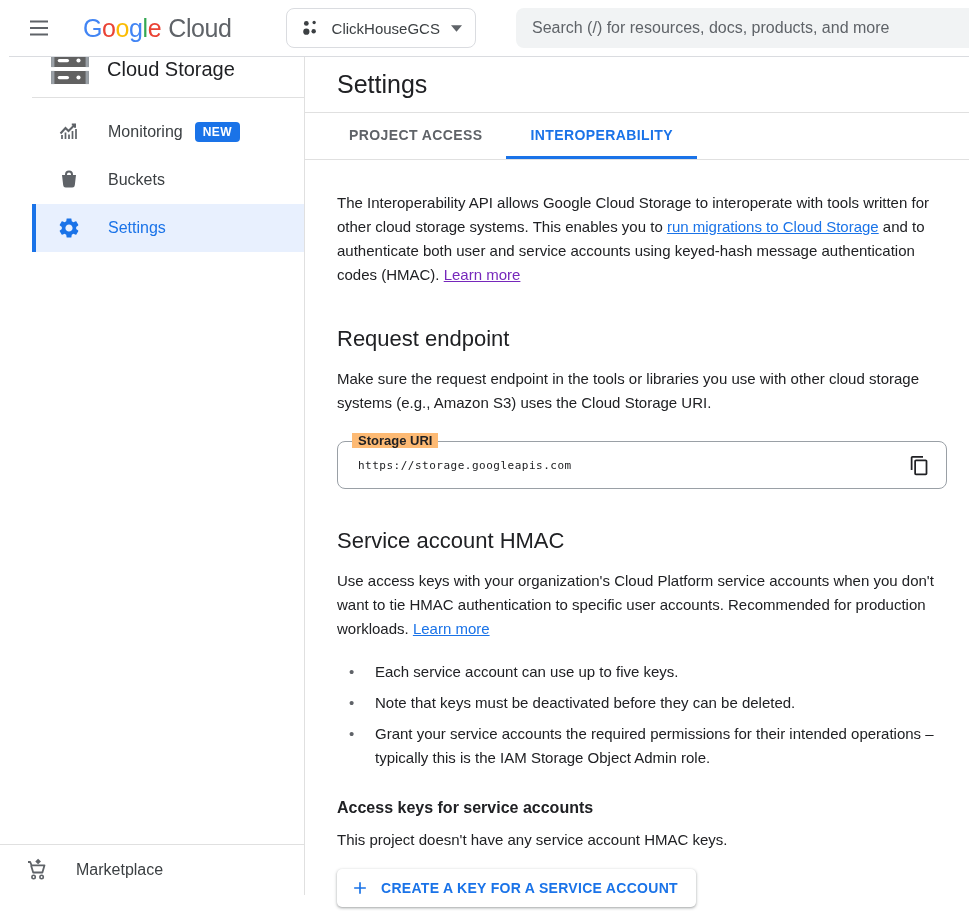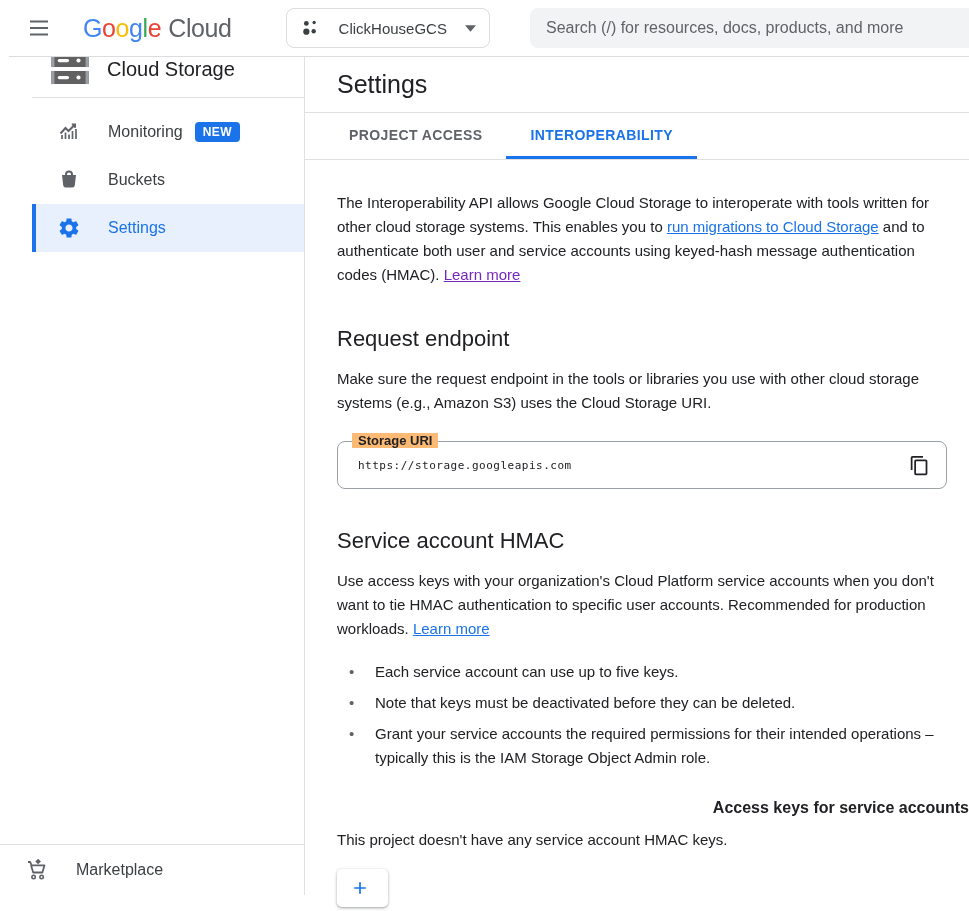--- a/index.html
+++ b/index.html
@@ -9,21 +9,21 @@
 
   
   .topbar { position:absolute; top:0; left:9px; width:969px; height:57px;
     display:flex; align-items:center; background:#fff;
     border-bottom:1px solid var(--border,#dadce0); z-index:5; }
   .menu-btn { width:48px; height:48px; margin-left:6px; display:flex; align-items:center;
     justify-content:center; background:none; border:none; cursor:pointer; border-radius:50%; }
   .logo { display:flex; align-items:baseline; margin-left:20px; font-size:25px; letter-spacing:-0.4px; cursor:pointer; }
   .logo-cloud { color:var(--text-secondary,#5f6368); margin-left:7px; }
   .project-btn { margin-left:54px; height:40px; padding:0 13px 0 12px; display:flex; align-items:center;
-    gap:18px; background:#fff; border:1px solid var(--border,#dadce0); border-radius:8px;
+    gap:11px; background:#fff; border:1px solid var(--border,#dadce0); border-radius:8px;
     font-family:inherit; font-size:15px; color:var(--nav-text,#3c4043); cursor:pointer; }
   .search { flex:1; margin-left:40px; margin-right:-12px; height:40px;
     background:var(--search-bg,#f1f3f4); border-radius:8px; display:flex; align-items:center; padding:0 16px; }
   .search input { border:none; background:transparent; outline:none; width:100%;
     font-family:inherit; font-size:16px; color:var(--text-primary,#202124); }
   .search input::placeholder { color:var(--text-secondary,#5f6368); opacity:1; }
 
   
   .sidebar { position:absolute; top:41px; left:0; width:305px; height:854px; background:#fff;
     border-right:1px solid var(--divider,#e0e0e0);padding-left:32px; }
@@ -68,21 +68,21 @@
   .uri-field input { flex:1; border:none; outline:none; background:transparent;
     font-family:"DejaVu Sans Mono", monospace; font-size:11px; letter-spacing:0.5px; color:var(--text-primary,#202124); }
   .copy-btn { width:34px; height:34px; display:flex; align-items:center; justify-content:center;
     background:none; border:none; cursor:pointer; border-radius:50%; }
 
   ul.hmac-list { list-style:none; margin-top:19px; }
   ul.hmac-list li { position:relative; padding-left:38px; margin-bottom:7px;
     font-size:15px; line-height:24px; width:630px; color:var(--text-primary,#202124); }
   ul.hmac-list li::before { content:"•"; position:absolute; left:12px; color:var(--text-secondary,#5f6368); }
 
-  h3.sub-heading { font-size:16px; font-weight:bold; color:var(--text-primary,#202124); margin:29px 0 11px;text-align:right; }
+  h3.sub-heading { font-size:16px; font-weight:bold; color:var(--text-primary,#202124); margin:29px 0 11px; }
   .empty-text { font-size:15px; line-height:24px; color:var(--text-primary,#202124); }
   .create-btn { margin-top:17px; height:38px; padding:0 18px 0 13px; display:inline-flex; align-items:center;
     gap:11px; background:#fff; border:none; border-radius:5px; color:var(--accent,#1a73e8);
     font-family:inherit; font-weight:bold; font-size:14px; letter-spacing:0.3px; cursor:pointer;
     box-shadow:0 1px 2px 0 rgba(60,64,67,.30), 0 1px 3px 1px rgba(60,64,67,.15); }
 </style>
 </head>
 <body>
 
 <div class="screen">
@@ -219,17 +219,18 @@
         <li>Grant your service accounts the required permissions for their intended operations – typically this is the IAM Storage Object Admin role.</li>
       </ul>
 
       <h3 class="sub-heading">Access keys for service accounts</h3>
       <p class="empty-text">This project doesn't have any service account HMAC keys.</p>
 
       <button class="create-btn">
         <svg width="20" height="20" viewBox="0 0 24 24" fill="currentColor">
           <path d="M19 13h-6v6h-2v-6H5v-2h6V5h2v6h6z"></path>
         </svg>
+        <span>CREATE A KEY FOR A SERVICE ACCOUNT</span>
       </button>
 
     </div>
   </main>
 </div>
 
 </body></html>

